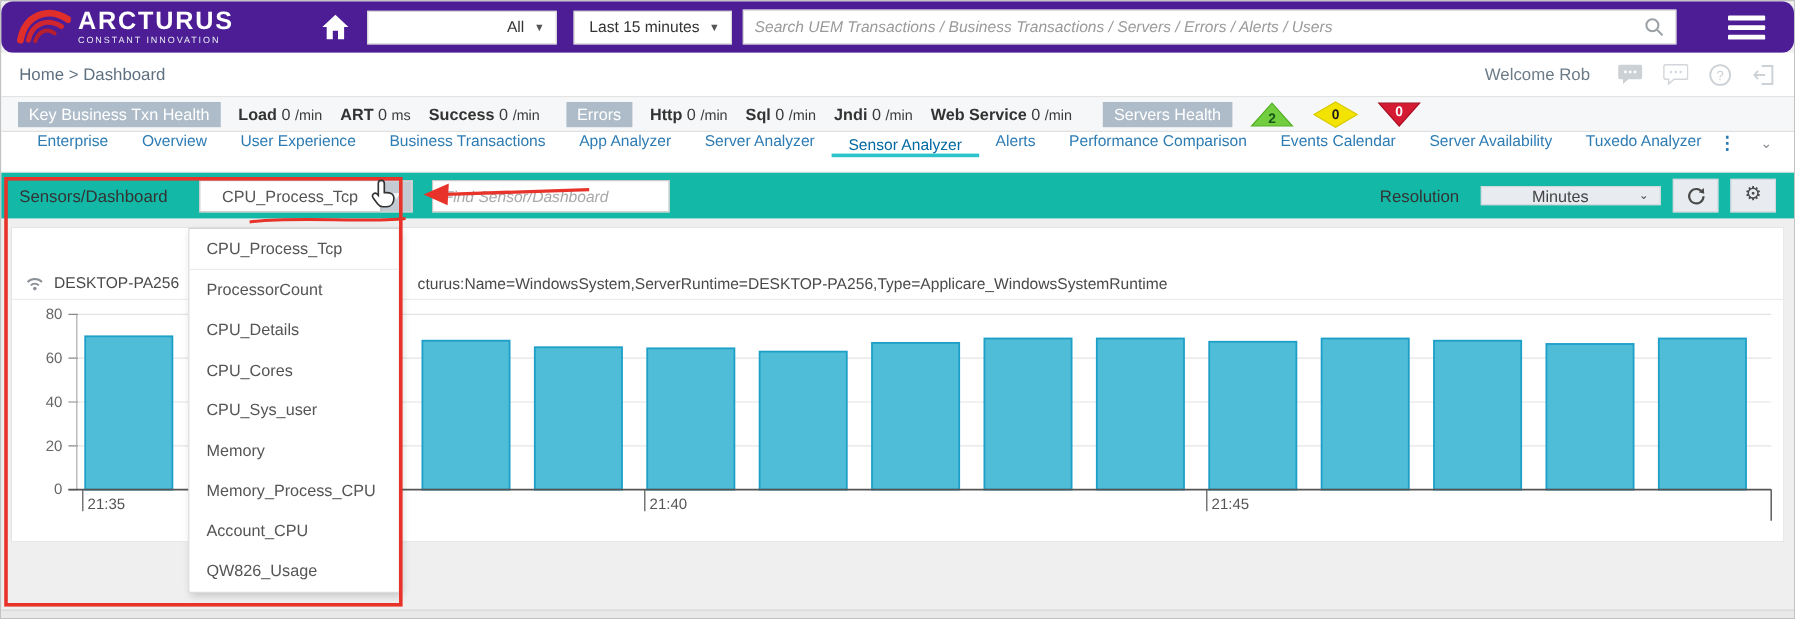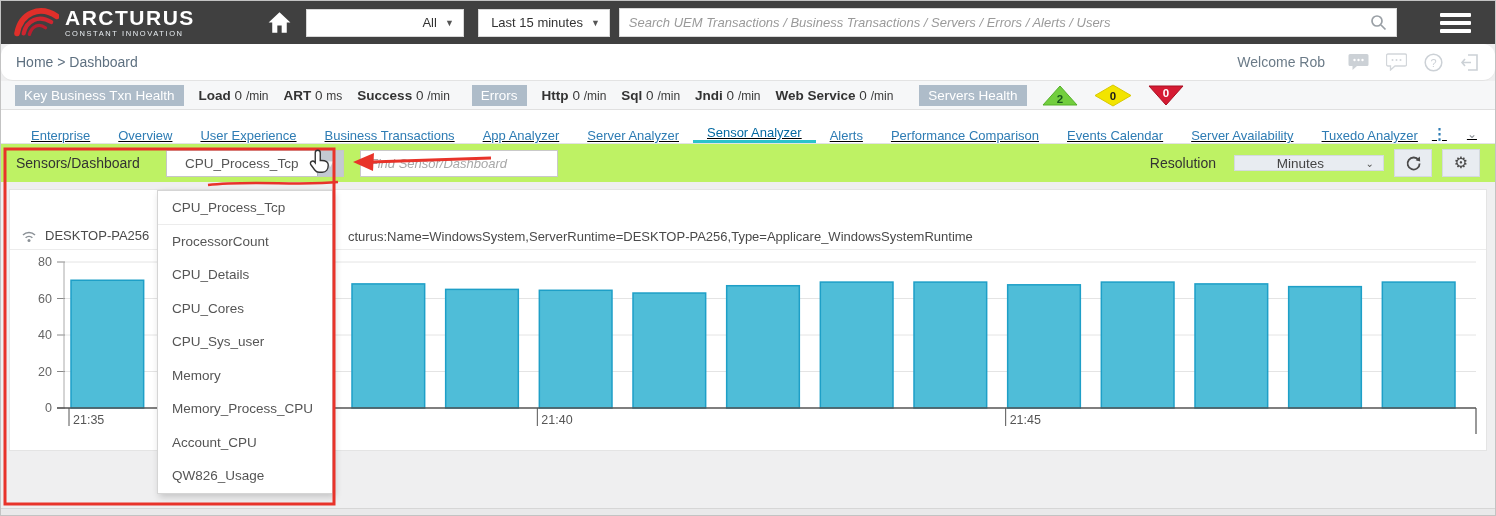--- a/index.html
+++ b/index.html
@@ -1,21 +1,21 @@
 <!DOCTYPE html>
 <html><head>
 <meta charset="utf-8">
 <style>
   * { margin:0; padding:0; box-sizing:border-box; }
   html,body { width:1496px; height:516px; overflow:hidden; }
   body { font-family:"Liberation Sans", sans-serif; background:#efeff0; position:relative;
          border:1px solid #c3c3c3; }
 
   
-  .navbar { height:43px; background:#404040; display:flex; align-items:center; padding:0 12px; }
+  .navbar { height:43px; background:#4c1d95; display:flex; align-items:center; padding:0 12px;border-radius:10px; }
   .logo-wrap { display:flex; align-items:center; gap:6px; }
   .brand-text { color:#fff; line-height:1; }
   .brand-name { font-size:21px; font-weight:bold; letter-spacing:1.5px; }
   .brand-tag { font-size:7.5px; letter-spacing:1.6px; margin-top:2px; color:#e9eef2; }
   .home-btn { margin-left:72px; cursor:pointer; display:flex; align-items:center; }
   .nav-select { background:#fff; height:28px; display:flex; align-items:center;
                 justify-content:flex-end; padding:0 9px; font-size:13px; color:#333;
                 margin-left:14px; cursor:pointer; border:1px solid #d8d8d8; }
   .nav-select .caret { color:#555; font-size:9px; margin-left:8px; }
   .scope-select { width:158px; }
@@ -23,49 +23,49 @@
   .search-box { background:#fff; height:29px; margin-left:9px; flex:0 0 778px; display:flex;
                 align-items:center; padding:0 9px; border:1px solid #d8d8d8; }
   .search-box input { border:none; outline:none; flex:1; font-size:13px; font-style:italic;
                       color:#444; font-family:"Liberation Sans", sans-serif; }
   .search-box input::placeholder { color:#9a9a9a; font-style:italic; }
   .hamburger { margin-left:auto; margin-right:12px; cursor:pointer; }
   .hamburger div { width:31px; height:4px; background:#fff; border-radius:1px; margin:4px 0; }
 
   
   .crumb-row { height:37px; background:#fff; border-bottom:1px solid #e3e3e3; display:flex;
-               align-items:center; padding:0 15px;border-radius:12px; }
+               align-items:center; padding:0 15px; }
   .crumb { color:#5e7080; font-size:14px; }
   .crumb-right { margin-left:auto; display:flex; align-items:center; gap:17px; }
   .welcome { color:#6b7b88; font-size:14px; margin-right:6px; }
   .crumb-ic { color:#c9ced3; display:flex; align-items:center; cursor:pointer; }
 
   
   .status-row { height:29px; background:#f6f7f8; border-bottom:1px solid #e0e0e0; display:flex;
                 align-items:center; padding:0 14px; font-size:13.5px; color:#3a3a3a; }
   .badge { background:#aebcc9; color:#fff; padding:3px 9px; font-size:13.5px; }
   .metric { margin-left:15px; white-space:nowrap; }
   .metric b { font-weight:bold; color:#333; }
   .metric .unit { font-size:12px; }
   .errors-badge { margin-left:22px; }
   .servers-badge { margin-left:26px; }
   .indicator { margin-left:14px; display:flex; align-items:center; }
 
   
   .tabs-row { height:34px; background:#fff; border-bottom:1px solid #e2e2e2; display:flex;
-              align-items:flex-end; padding:0 6px 0 16px;text-decoration:underline; }
+              align-items:flex-start; padding:0 6px 0 16px; }
   .tab { color:#2e7cb4; font-size:13px; padding:0 14px; display:flex; align-items:center;
          cursor:pointer; white-space:nowrap; }
   .tab.active { color:#0369a1; border-bottom:3px solid #2bc3cb; padding-top:3px; }
   .tabs-right { margin-left:auto; display:flex; align-items:center; gap:20px; padding-right:22px; }
   .more-dots { color:#2e7cb4; font-size:15px; font-weight:bold; cursor:pointer; }
   .tabs-chev { color:#8a9096; font-size:12px; cursor:pointer; }
 
   
-  .toolbar { height:38px; background:#bef264; display:flex; align-items:center; padding:0 15px; }
+  .toolbar { height:38px; background:#14b8a6; display:flex; align-items:center; padding:0 15px; }
   .tb-label { font-size:14px; color:#333; margin-right:26px; }
   .sensor-select { width:178px; height:27px; background:#fff; border:1px solid #c6c6c6;
                    display:flex; align-items:center; cursor:pointer; }
   .sensor-select .val { flex:1; text-align:center; font-size:13.5px; color:#555; }
   .sensor-select .chev-seg { width:26px; height:100%; background:#c3cad2; border-left:1px solid #aeb6bf;
                    display:flex; align-items:center; justify-content:center; color:#f2f5f7; font-size:11px; }
   .find-input { margin-left:16px; width:198px; height:27px; border:1px solid #c9c9c9; background:#fff;
                 padding:0 9px; font-size:13px; font-style:italic; color:#444; outline:none;
                 font-family:"Liberation Sans", sans-serif; }
   .find-input::placeholder { color:#a8a8a8; font-style:italic; }

